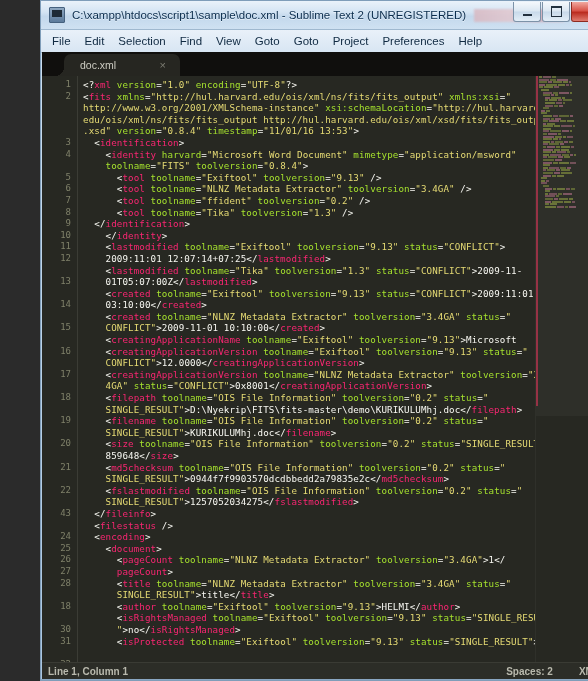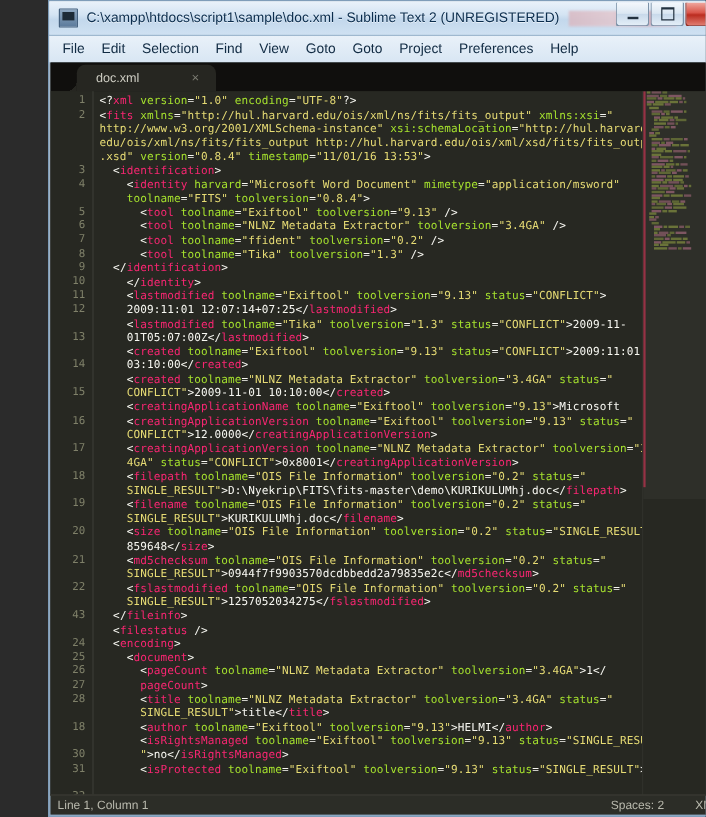--- a/index.html
+++ b/index.html
@@ -153,26 +153,26 @@
     border-radius:5px;
   }
   
   .statusbar{
     position:absolute;left:1px;right:1px;bottom:1px;height:16px;
     background:#2c2d27;display:flex;align-items:center;
     border-top:1px solid #3a3b34;
   }
   .st-left{
     font-family:"Liberation Sans", sans-serif;font-size:10px;color:#b9b9ad;
-    margin-left:6px;white-space:nowrap;
+    margin-left:6px;white-space:nowrap;font-weight:bold;
   }
   .st-right{margin-left:auto;display:flex;align-items:center;}
   .st-item{
     font-family:"Liberation Sans", sans-serif;font-size:10px;color:#b9b9ad;
-    margin-right:26px;white-space:nowrap;
+    margin-right:26px;white-space:nowrap;font-weight:bold;
   }
   .st-item.last{margin-right:18px;}
   .bottom-frame{
     position:absolute;left:0;right:0;bottom:0;height:1px;background:#8aa7c2;
   }
 </style>
 </head>
 <body>
 
 <div class="window">

